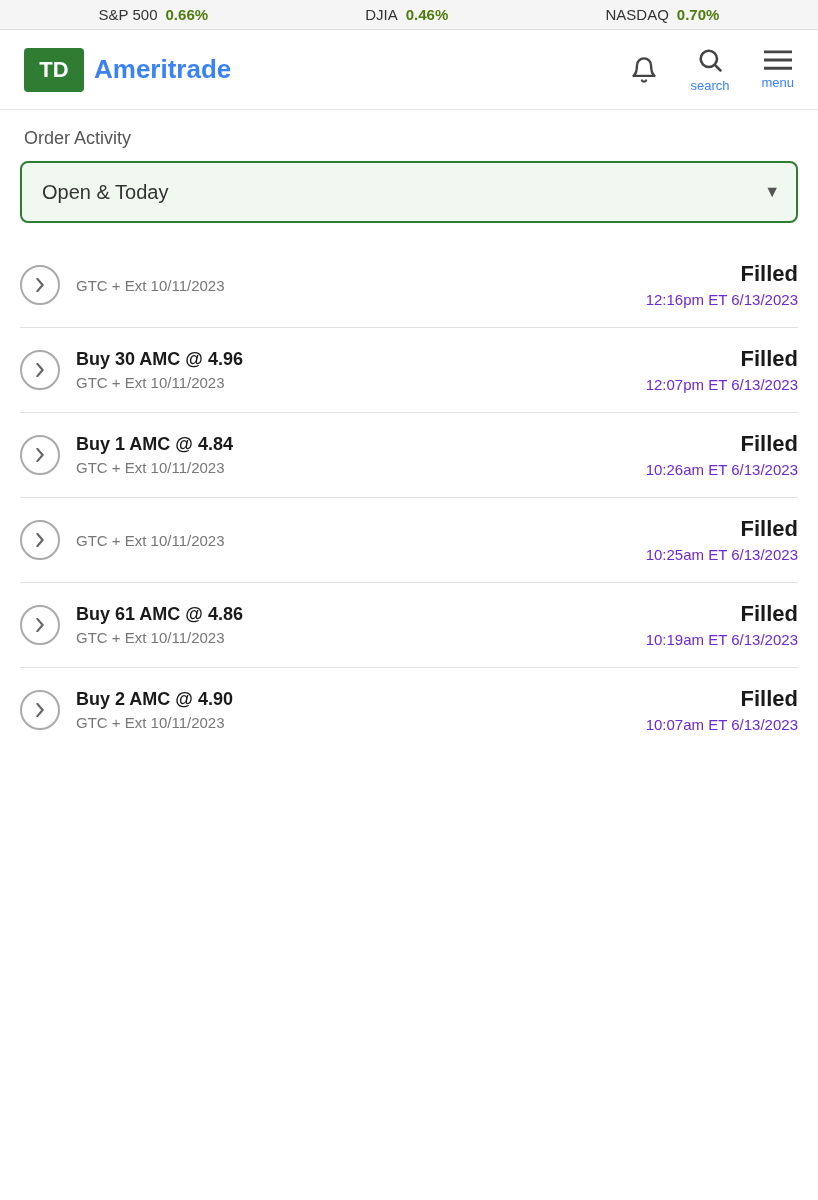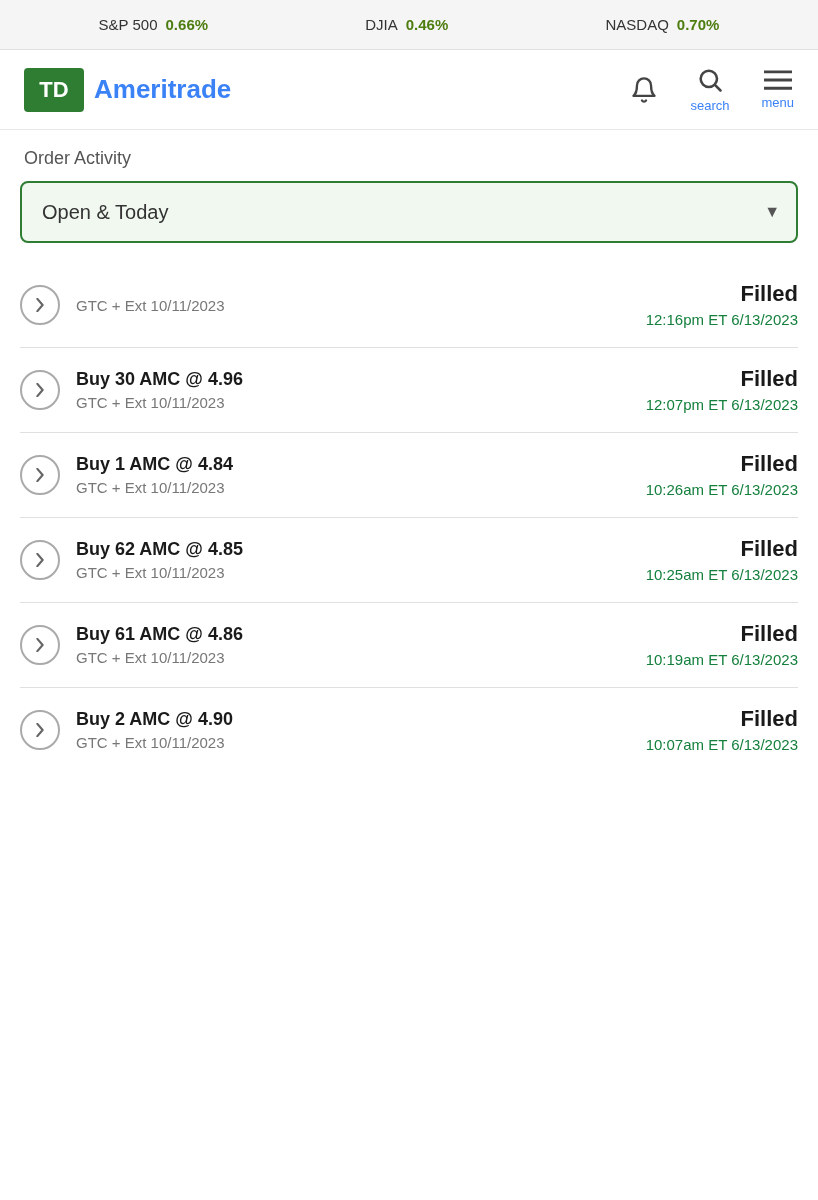--- a/index.html
+++ b/index.html
@@ -11,21 +11,21 @@
       min-height: 1200px;
     }
 
     
     .ticker-bar {
       background: #f5f5f5;
       border-bottom: 1px solid #e0e0e0;
       display: flex;
       align-items: flex-end;
       justify-content: space-around;
-      padding: 16px 20px;
+      padding: 6px 20px;
       font-size: 15px;
       color: #333;
     }
     .ticker-item {
       display: flex;
       align-items: center;
       gap: 8px;
     }
     .ticker-label {
       color: #333;
@@ -174,21 +174,21 @@
     }
     .status-filled {
       font-size: 22px;
       font-weight: 700;
       color: #1a1a1a;
       display: block;
       margin-bottom: 4px;
     }
     .status-time {
       font-size: 15px;
-      color: #15803d;
+      color: #6d28d9;
       white-space: nowrap;
     }
   </style>
 </head>
 <body>
 
 <div class="ticker-bar">
   <div class="ticker-item">
     <span class="ticker-label">S&amp;P 500</span>
     <span class="ticker-value">0.66%</span>
@@ -297,21 +297,20 @@
       <span class="status-time">10:26am ET 6/13/2023</span>
     </div>
   </div>
       <div class="order-item">
     <div class="chevron-circle">
       <svg width="14" height="14" viewBox="0 0 10 16" fill="none" stroke="#666" stroke-width="2.5" stroke-linecap="round" stroke-linejoin="round">
         <polyline points="2,1 8,8 2,15"></polyline>
       </svg>
     </div>
     <div class="order-details">
-      <div class="order-title">Buy 62 AMC @ 4.85</div>
       <div class="order-subtitle">GTC + Ext 10/11/2023</div>
     </div>
     <div class="order-status">
       <span class="status-filled">Filled</span>
       <span class="status-time">10:25am ET 6/13/2023</span>
     </div>
   </div>
       <div class="order-item">
     <div class="chevron-circle">
       <svg width="14" height="14" viewBox="0 0 10 16" fill="none" stroke="#666" stroke-width="2.5" stroke-linecap="round" stroke-linejoin="round">

